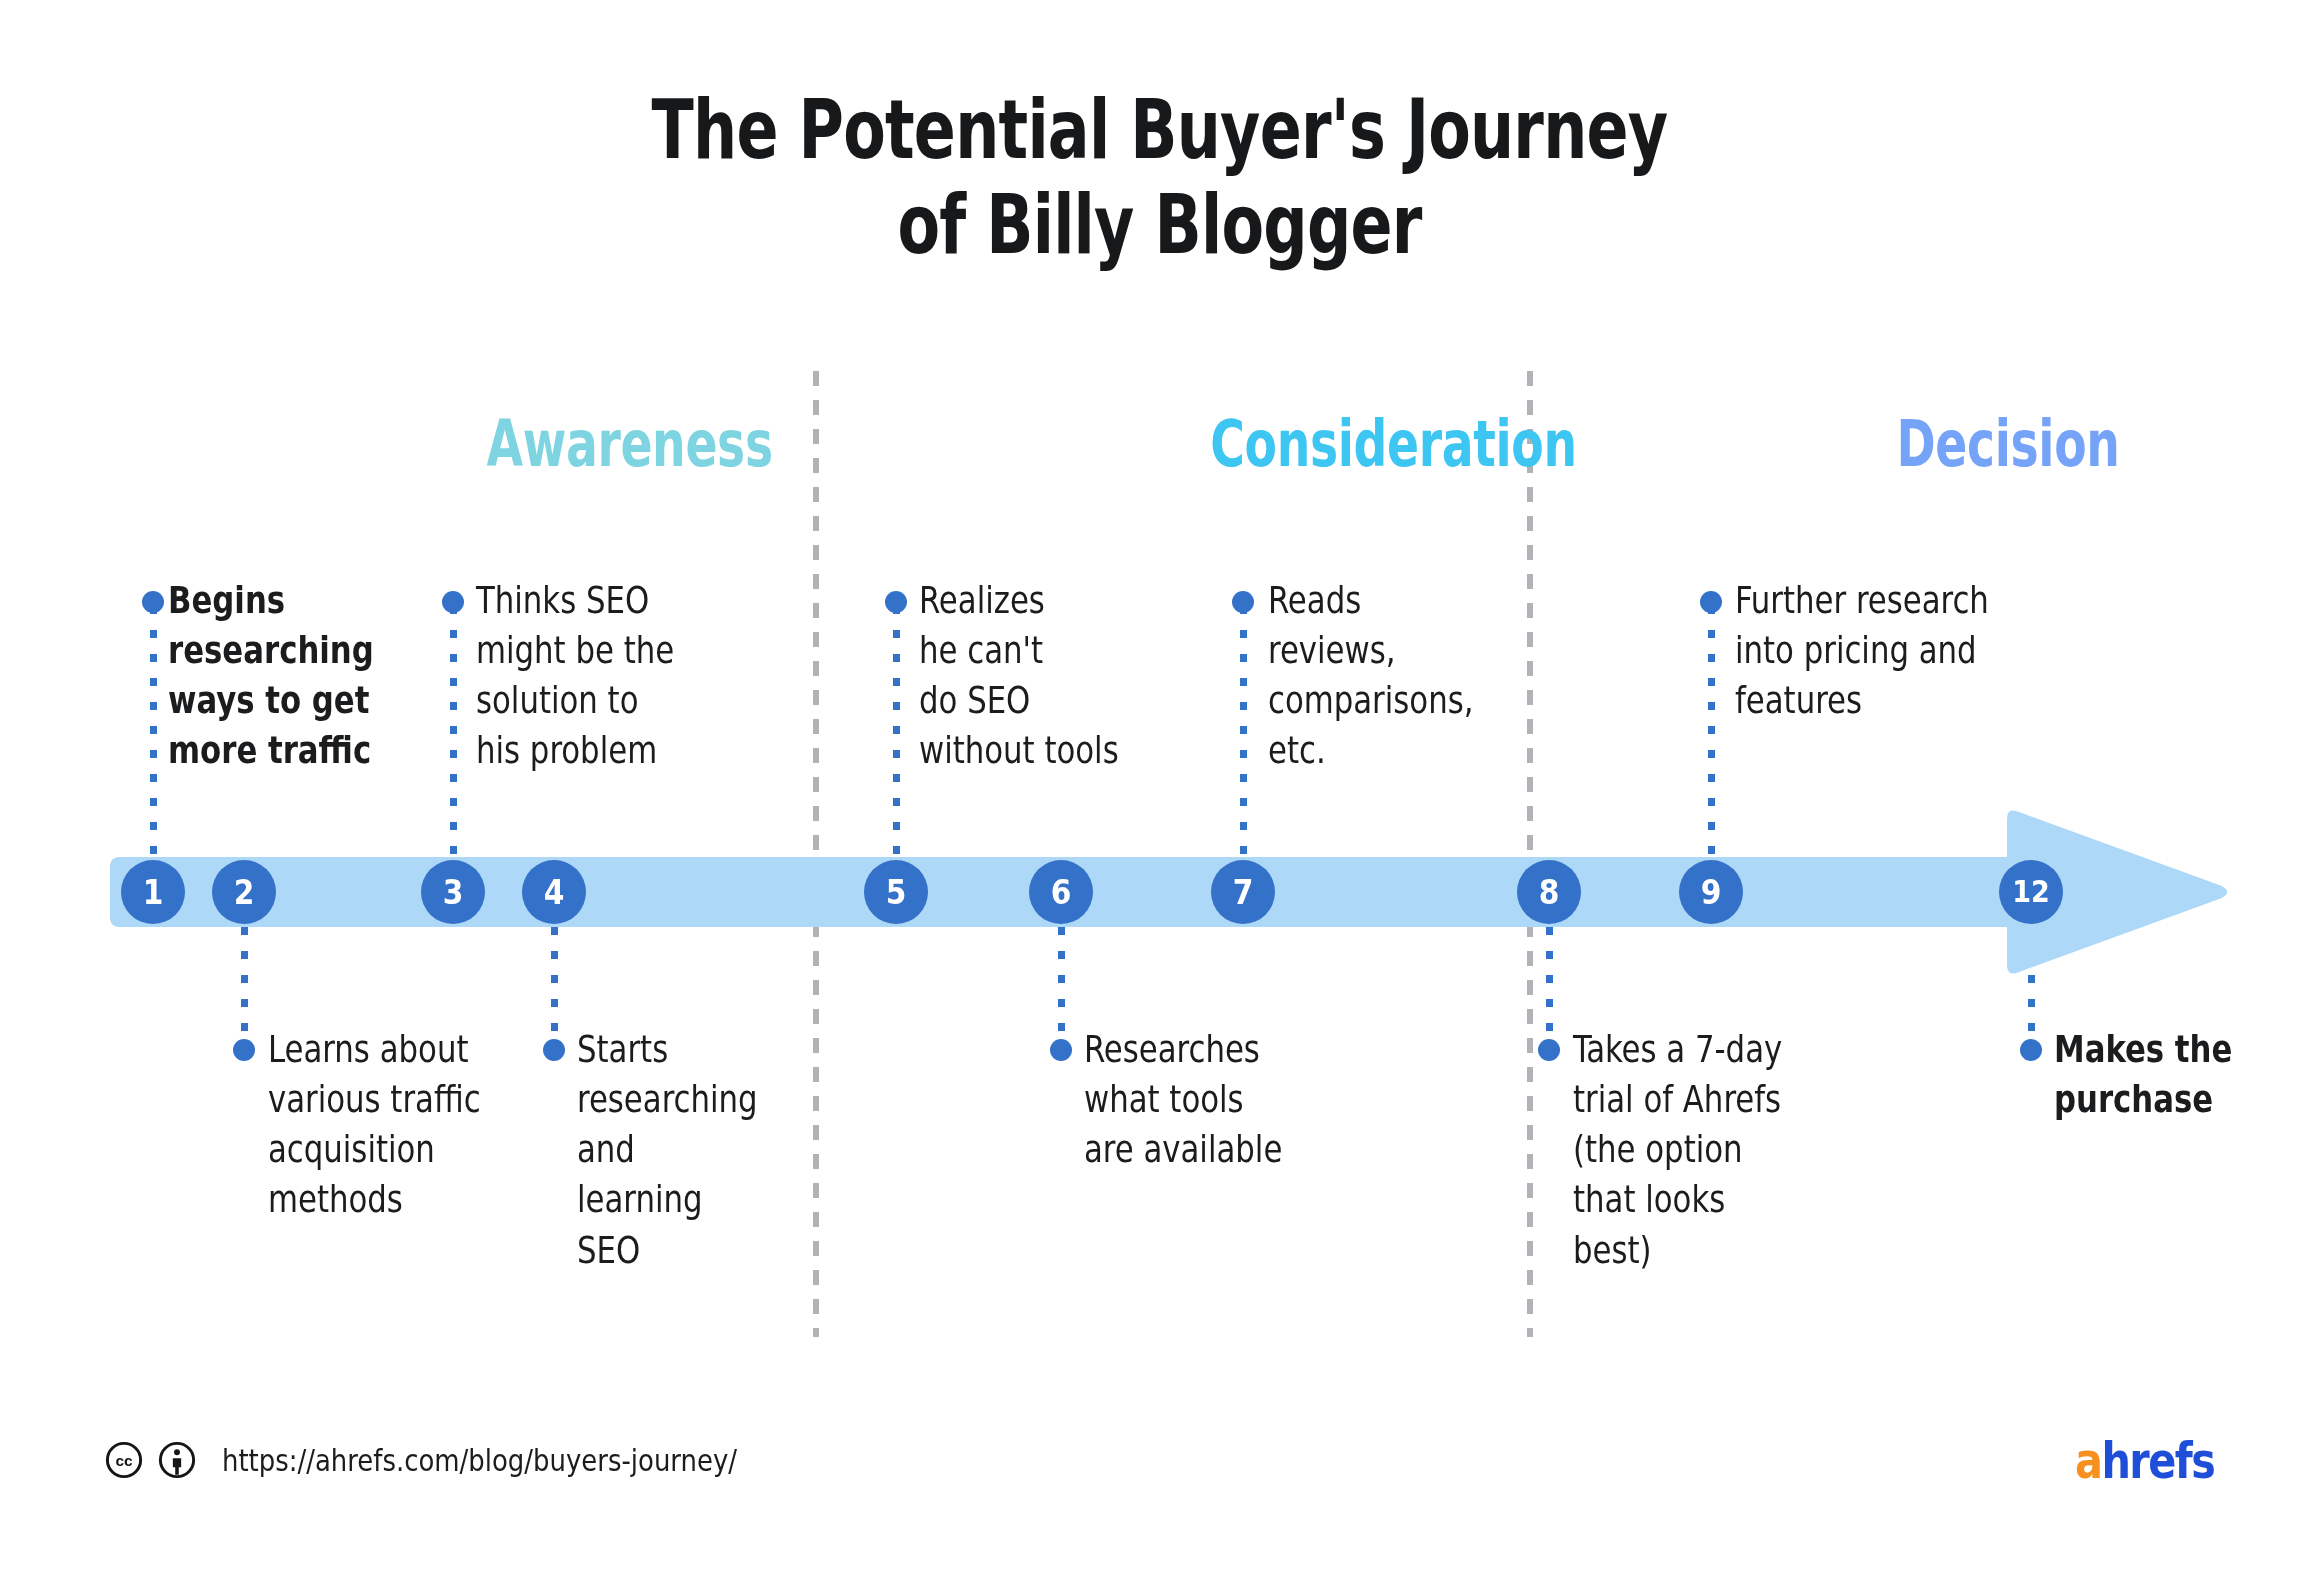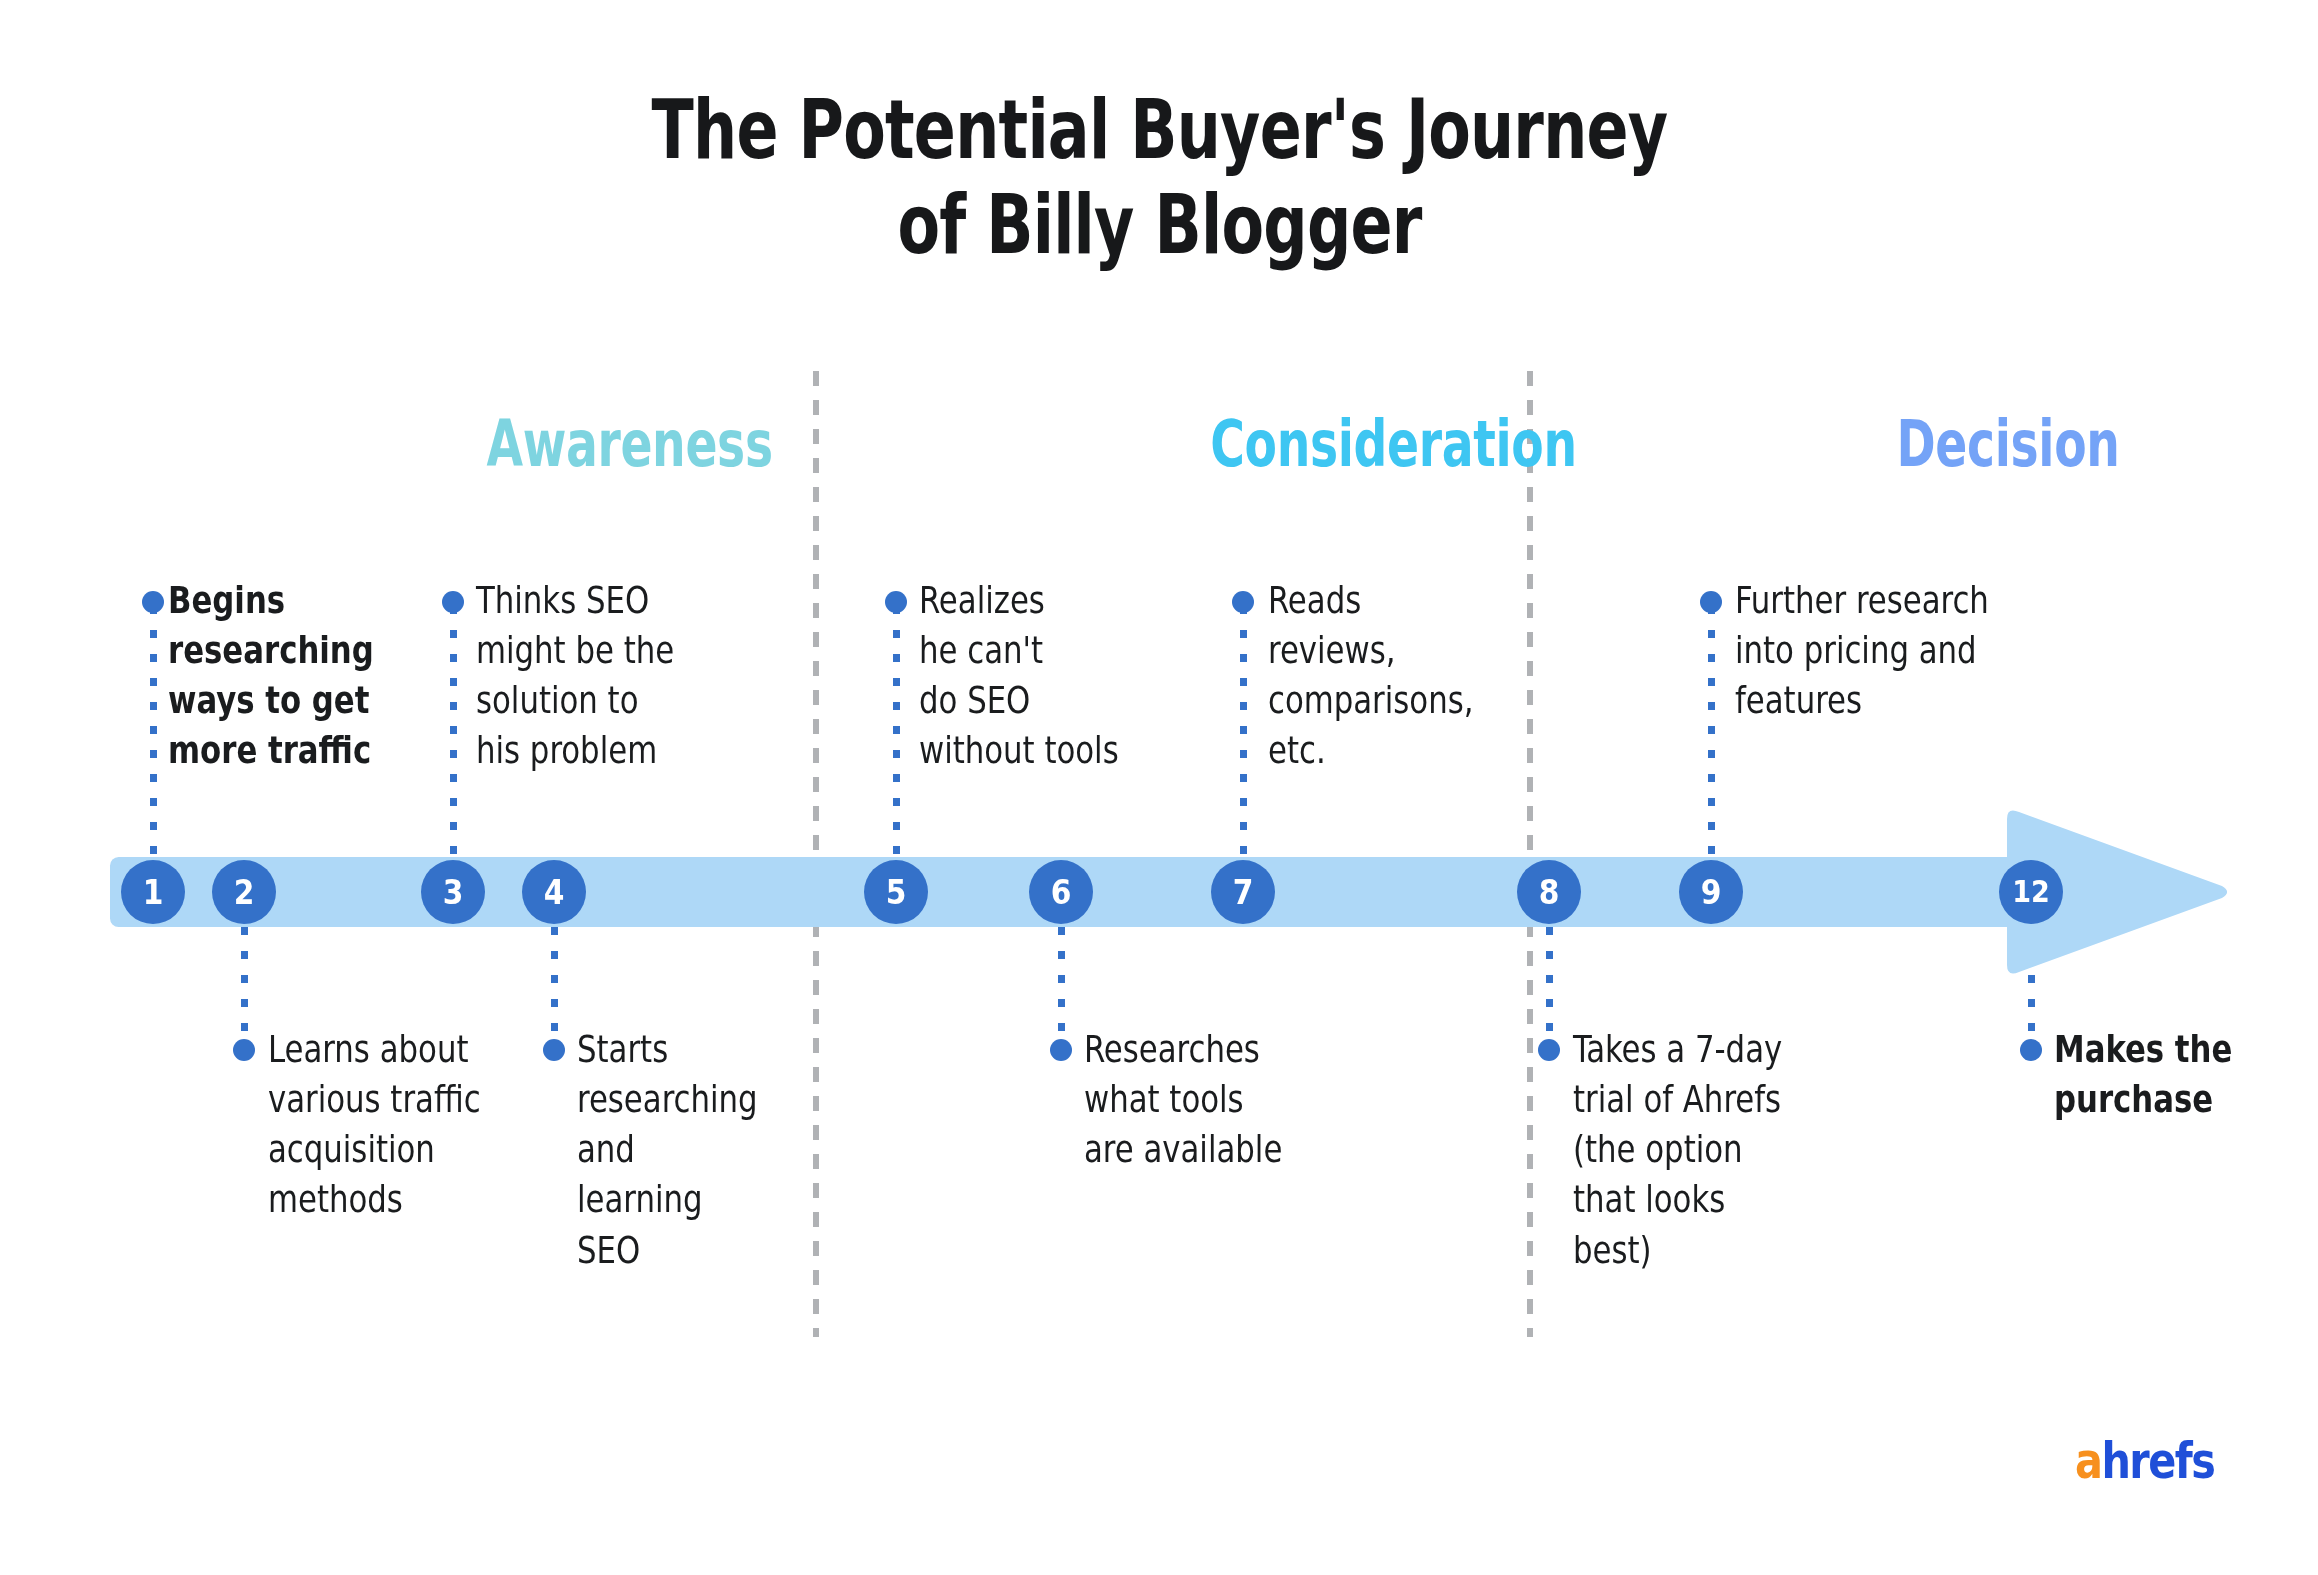--- a/index.html
+++ b/index.html
@@ -261,17 +261,29 @@
       <div class="bullet-dot" style="left: 1711px; top: 591px;"></div>
       <div class="item-text top" style="left: 1735px; top: 575px;">Further research
 into pricing and
 features</div>
       <div class="step-circle wide" style="left: 2031px;">12</div>
       <div class="bullet-dot" style="left: 2031px; top: 1039px;"></div>
       <div class="item-text bottom bold" style="left: 2054px; top: 1024px;">Makes the
 purchase</div>
     </div>
 
+  <div id="footer-left">
+    <svg class="cc-icon" viewBox="0 0 64 64" xmlns="http://www.w3.org/2000/svg">
+      <circle cx="32" cy="32" r="28" fill="none" stroke="#141618" stroke-width="5"></circle>
+      <text x="32" y="42" font-family="Liberation Sans, sans-serif" font-size="26" font-weight="700" fill="#141618" text-anchor="middle">cc</text>
+    </svg>
+    <svg class="cc-icon" viewBox="0 0 64 64" xmlns="http://www.w3.org/2000/svg">
+      <circle cx="32" cy="32" r="28" fill="none" stroke="#141618" stroke-width="5"></circle>
+      <circle cx="32" cy="19" r="5" fill="#141618"></circle>
+      <path d="M25 29 h14 v15 h-4 v13 h-6 v-13 h-4 z" fill="#141618"></path>
+    </svg>
+    <span id="footer-url">https://ahrefs.com/blog/buyers-journey/</span>
+  </div>
 
   <div id="logo"><span style="color:#f7901e">a</span><span style="color:#1f4fd8">hrefs</span></div>
 
 </div>
 
 
 </body></html>

